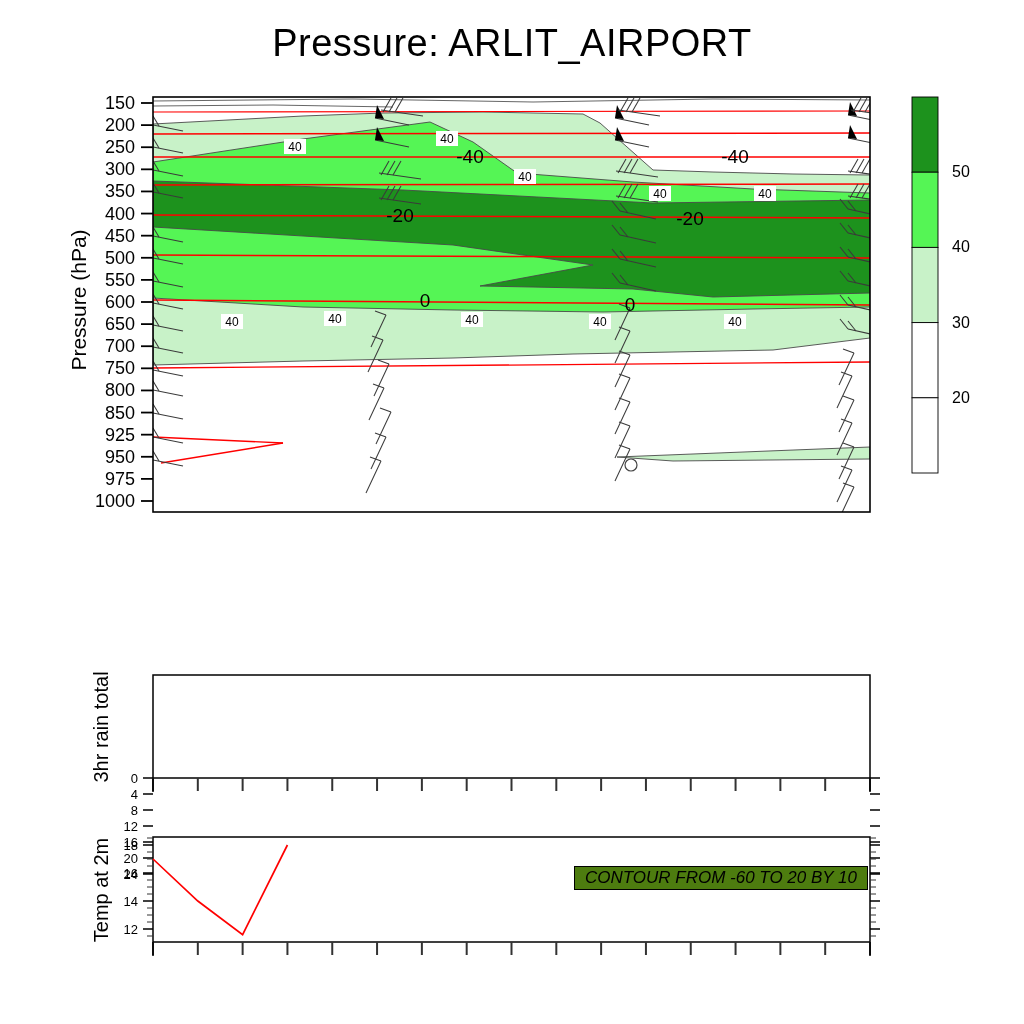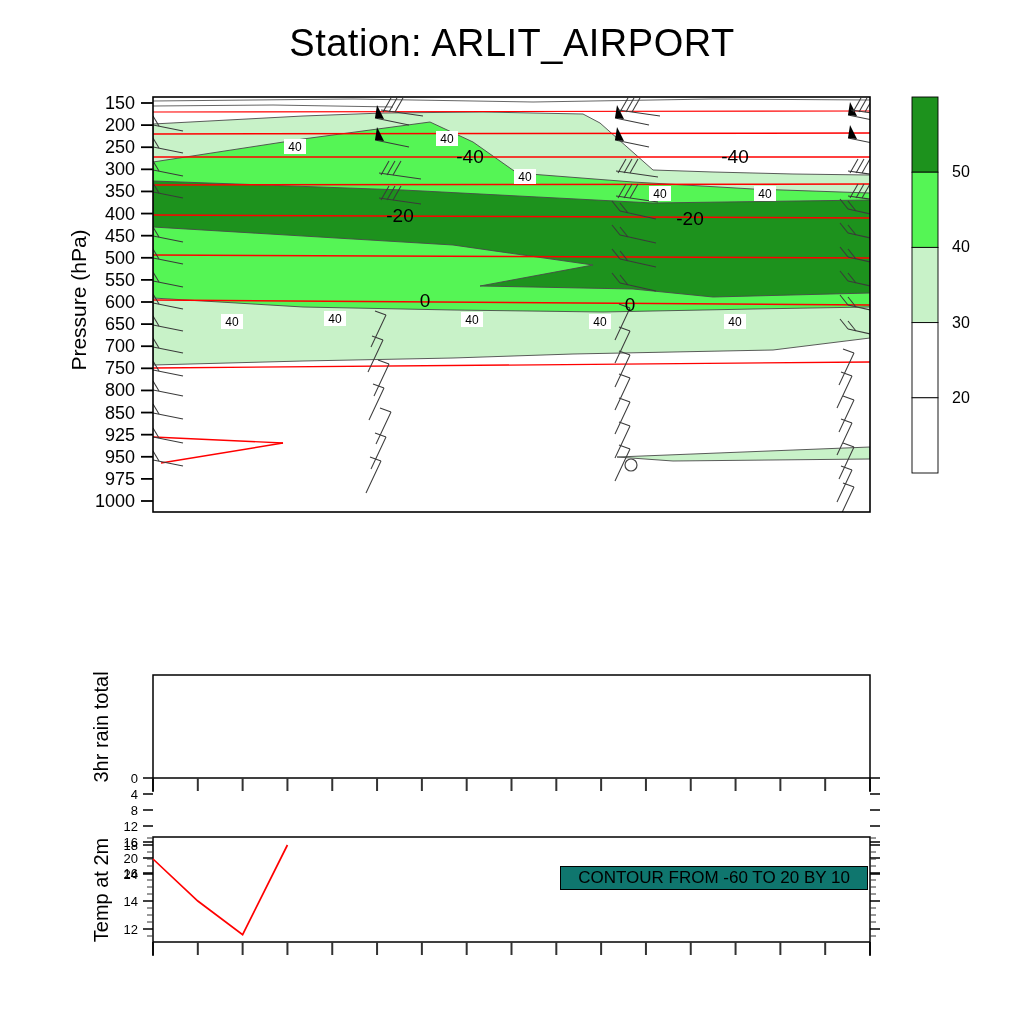--- a/index.html
+++ b/index.html
@@ -5,22 +5,22 @@
   html,body{margin:0;padding:0;background:#fff;}
   body{width:1024px;height:1024px;position:relative;overflow:hidden;
        font-family:"Liberation Sans",sans-serif;color:#000;}
   #plot{position:absolute;left:0;top:0;}
   .abslbl{position:absolute;white-space:nowrap;}
   .title{left:0;width:1024px;top:22px;text-align:center;font-size:38px;letter-spacing:0.5px;}
   .vlab{transform:translate(-50%,-50%) rotate(-90deg);}
   .vlab.main{left:79px;top:300px;font-size:21px;}
   .vlab.rain{left:101px;top:727px;font-size:20px;}
   .vlab.temp{left:101px;top:890px;font-size:20px;}
-  .anno{right:156px;top:866px;border:1px solid #000;background:#0f766e;
-        font-size:17px;padding:1px 17px;}
+  .anno{right:156px;top:866px;border:1px solid #000;background:#4d7c0f;
+        font-size:17px;padding:1px 10px;font-style:italic;}
   svg text{font-family:"Liberation Sans",sans-serif;fill:#000;}
 </style>
 </head>
 <body>
 
 <svg id="plot" width="1024" height="1024">
     <defs>
       <clipPath id="mc">
         <rect x="153" y="97" width="717" height="415"></rect>
       </clipPath>
@@ -365,17 +365,17 @@
       <line x1="735.5625" y1="942" x2="735.5625" y2="955" stroke="#333" stroke-width="2"></line>
       <line x1="780.375" y1="942" x2="780.375" y2="955" stroke="#333" stroke-width="2"></line>
       <line x1="825.1875" y1="942" x2="825.1875" y2="955" stroke="#333" stroke-width="2"></line>
       <line x1="870" y1="942" x2="870" y2="955" stroke="#333" stroke-width="2"></line>
       <line x1="153" y1="942" x2="153" y2="956" stroke="#000" stroke-width="1.5"></line>
       <line x1="870" y1="942" x2="870" y2="956" stroke="#000" stroke-width="1.5"></line>
       <polyline points="153,859 197.8125,901 242.625,934.6 287.4375,845" fill="none" stroke="#ff0000" stroke-width="1.7"></polyline>
     </g>
   </svg>
 
-<div class="abslbl title">Station: ARLIT_AIRPORT</div>
+<div class="abslbl title">Pressure: ARLIT_AIRPORT</div>
 <div class="abslbl vlab main">Pressure (hPa)</div>
 <div class="abslbl vlab rain">3hr rain total</div>
 <div class="abslbl vlab temp">Temp at 2m</div>
 <div class="abslbl anno">CONTOUR FROM -60 TO 20 BY 10</div>
 
 </body></html>

